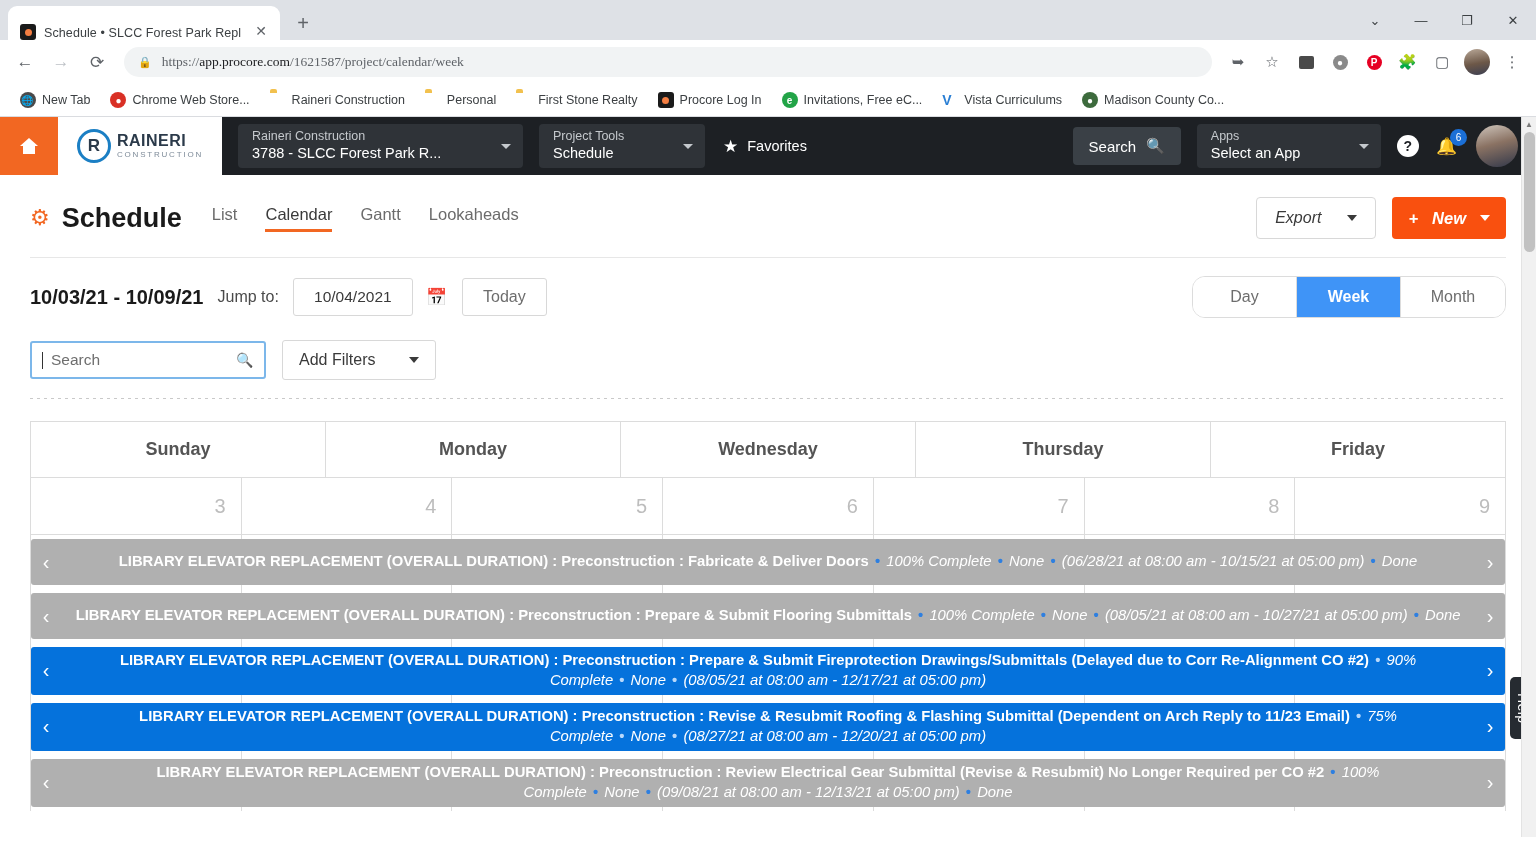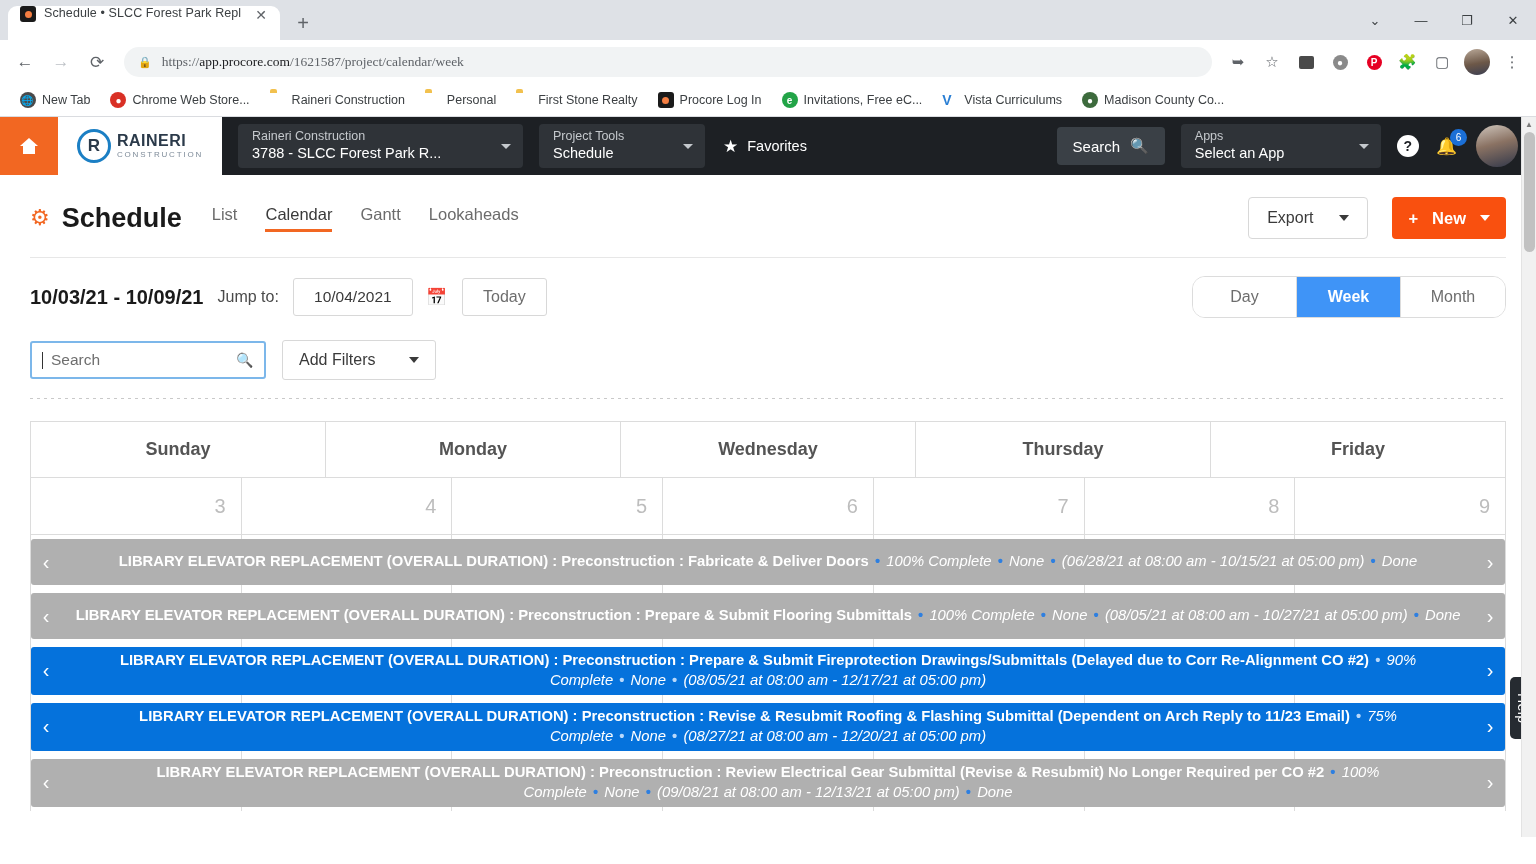--- a/index.html
+++ b/index.html
@@ -11,21 +11,21 @@
   }
 
   
   .browser-chrome { width: 1536px; background: #dee1e6; }
 
   .tabstrip {
     height: 40px; display: flex; align-items: flex-end;
     padding-left: 8px; background: #dee1e6; position: relative;
   }
   .tab {
-    display: flex; align-items: flex-start; gap: 8px;
+    display: flex; align-items: flex-end; gap: 8px;
     height: 34px; width: 272px;
     background: #ffffff;
     border-radius: 9px 9px 0 0;
     padding: 0 10px 0 12px;
     position: relative;
   }
   .tab-favicon {
     width: 16px; height: 16px; border-radius: 3px;
     background: #1a1a1a; flex: 0 0 16px;
     display: flex; align-items: center; justify-content: center;
@@ -183,21 +183,21 @@
   .page-head {
     display: flex; align-items: center; padding: 22px 30px 0 30px; gap: 0;
   }
   .gear { color: #f26722; font-size: 22px; margin-right: 12px; }
   .page-title { font-size: 27px; font-weight: bold; color: #1a1a1a; margin-right: 30px; }
   .subtab {
     font-size: 16.5px; color: #6b6b6b; margin-right: 28px;
     padding-bottom: 5px; border-bottom: 3px solid transparent;
   }
   .subtab.active { color: #3a3a3a; border-bottom-color: #f26722; }
-  .hdr-actions { margin-left: auto; display: flex; gap: 24px; }
+  .hdr-actions { margin-left: auto; display: flex; gap: 16px; font-style: italic; }
   .btn-export {
     border: 1px solid #d8d8d8; border-radius: 4px; background:#fff;
     height: 42px; padding: 0 18px; display:flex; align-items:center; gap:26px;
     font-size: 16px; color: #3a3a3a;
   }
   .btn-new {
     background: #f9500f; border-radius: 4px; color: #fff;
     height: 42px; padding: 0 16px; display: flex; align-items: center; gap: 14px;
     font-size: 16.5px; font-weight: bold;
   }
@@ -452,21 +452,21 @@
       <span class="caret"></span>
     </div>
     <div class="favorites">
       <span class="star">★</span>
       <span>Favorites</span>
     </div>
     <div class="search-btn">
       <span>Search</span>
       <span>🔍</span>
     </div>
-    <div class="nav-select" style="width:200px;background:#2f3338;">
+    <div class="nav-select" style="width:184px;background:#2f3338;">
       <span class="lbl">Apps</span>
       <span class="val">Select an App</span>
       <span class="caret"></span>
     </div>
     <div class="help-circ">?</div>
     <div class="bell-wrap">
       <span>🔔</span>
       <span class="bell-badge">6</span>
     </div>
     <div class="avatar-lg"></div>

